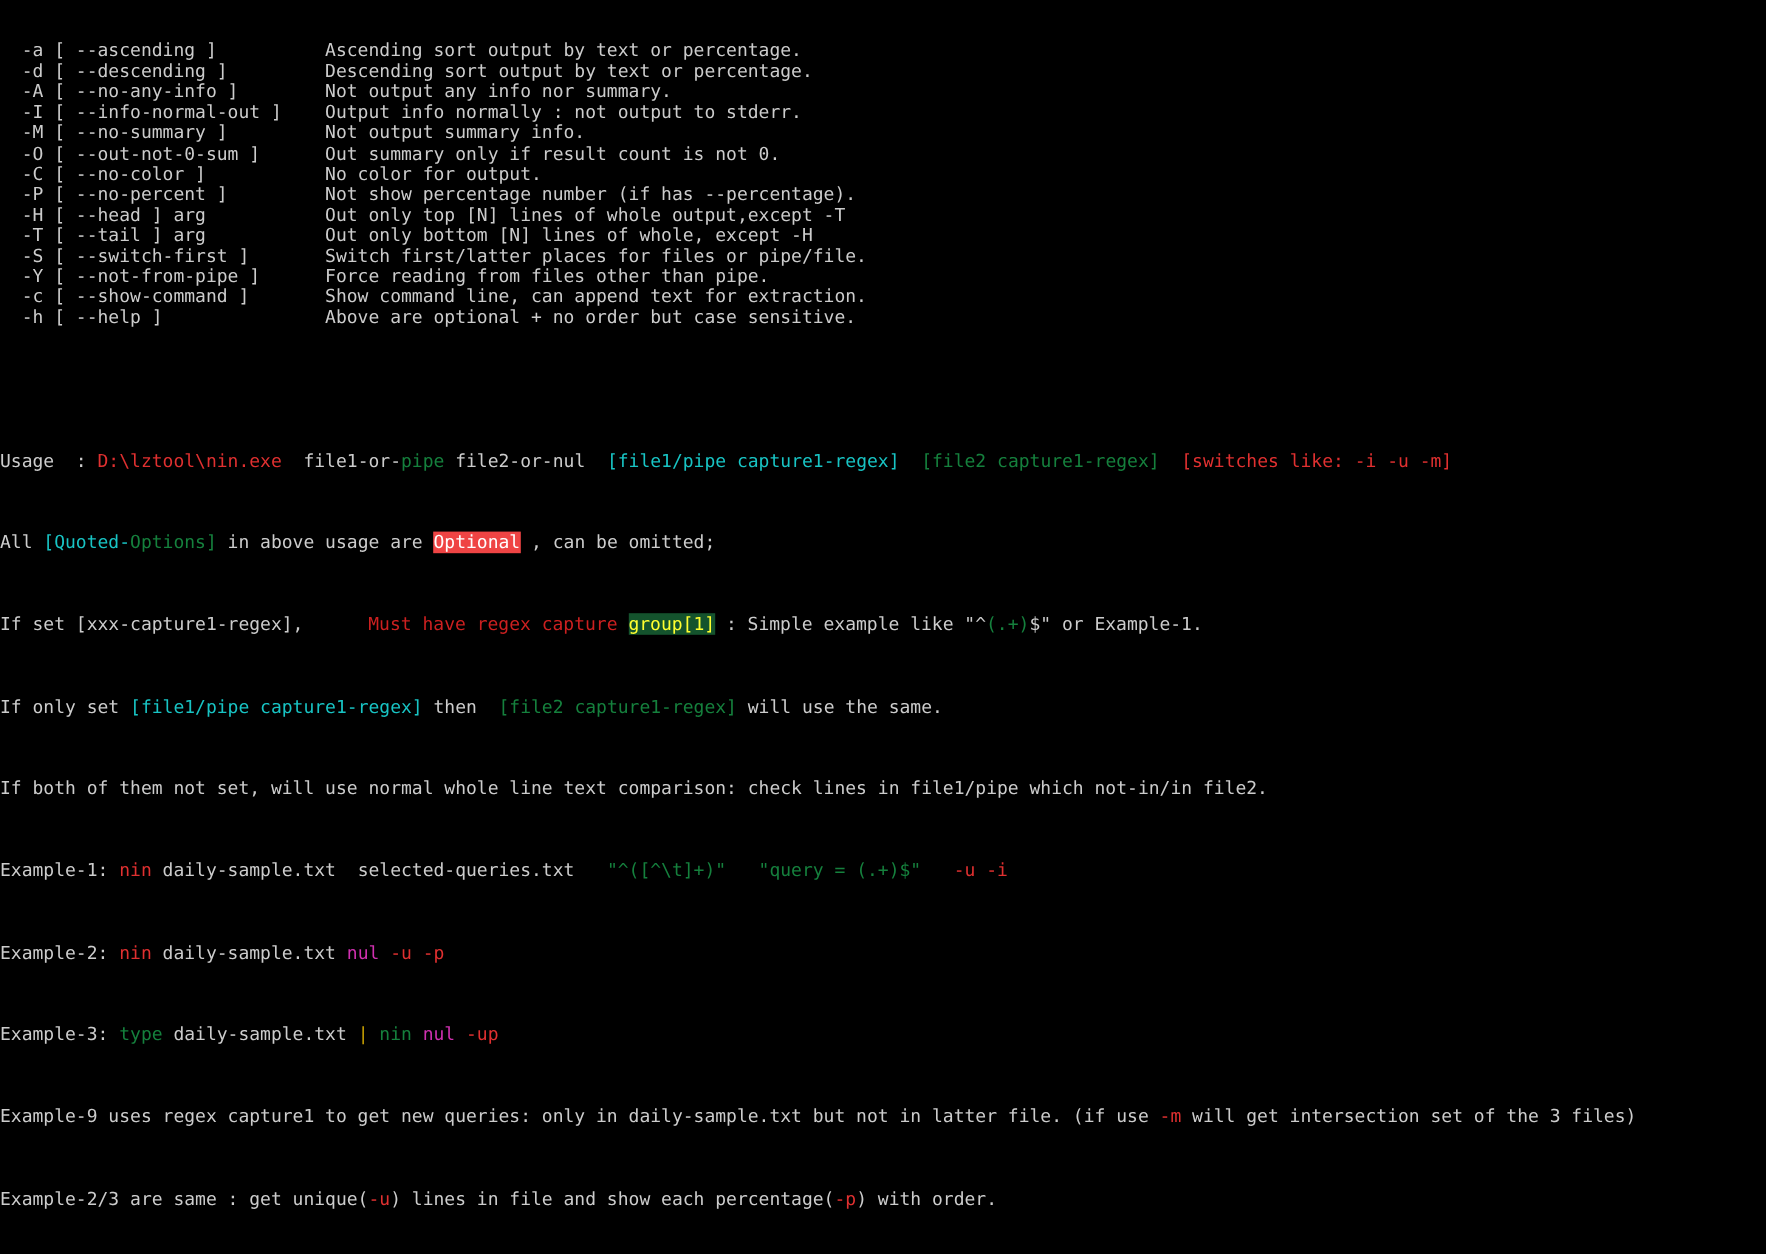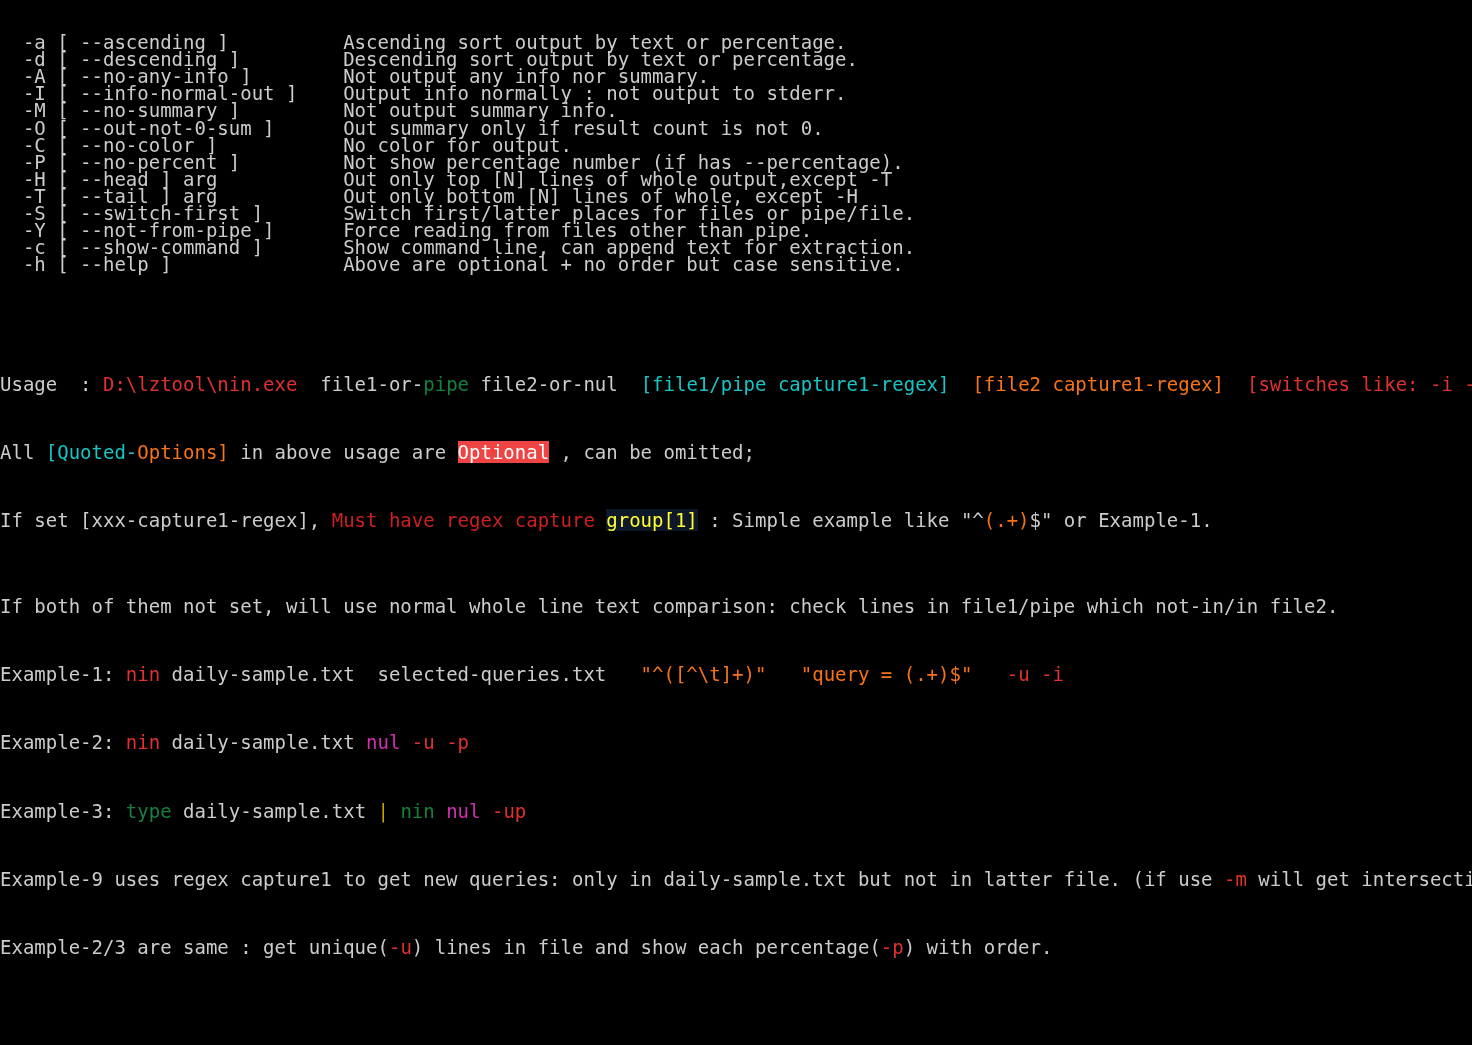--- a/index.html
+++ b/index.html
@@ -5,57 +5,58 @@
   html, body {
     margin: 0;
     padding: 0;
     background: #000000;
     width: 1472px;
     height: 1045px;
     overflow: hidden;
   }
   #terminal {
     font-family: "DejaVu Sans Mono", "Liberation Mono", monospace;
-    font-size: 19px;
+    font-size: 15px;
     line-height: 17.08px;
     color: #cccccc;
     background: #000000;
     white-space: pre;
     letter-spacing: 0px;
     padding: 0px 0 0 0;
     width: 1472px;
     height: 1045px;
     box-sizing: border-box;
   }
   .line { height: 17.08px; white-space: pre; }
   
   .fg-def   { color: #cccccc; }
   .fg-red   { color: #e03030; text-align: center; }
-  .fg-red2  { color: #cc2020; }
+  .fg-red2  { color: #cc2020; margin-left: 45px; }
   .fg-green { color: #15803d; }
   .fg-cyan  { color: #18c4c4; }
-  .fg-mag   { color: #f97316; margin-top: 12px; }
+  .fg-mag   { color: #15803d; margin-top: 12px; }
   .fg-mag2  { color: #d030b0; }
   .fg-yel2  { color: #c8a000; }
-  .hl-grp   { background: #0f172a; color: #ffff30; }
+  .hl-grp   { background: #14532d; color: #ffff30; }
   .hl-white { background: #ef4444; color: #ffffff; }
 </style>
 </head>
 <body>
 
 <div id="terminal">
   <div id="opts"><div class="line"><span class="fg-def">  -a [ --ascending ]          Ascending sort output by text or percentage.</span></div><div class="line"><span class="fg-def">  -d [ --descending ]         Descending sort output by text or percentage.</span></div><div class="line"><span class="fg-def">  -A [ --no-any-info ]        Not output any info nor summary.</span></div><div class="line"><span class="fg-def">  -I [ --info-normal-out ]    Output info normally : not output to stderr.</span></div><div class="line"><span class="fg-def">  -M [ --no-summary ]         Not output summary info.</span></div><div class="line"><span class="fg-def">  -O [ --out-not-0-sum ]      Out summary only if result count is not 0.</span></div><div class="line"><span class="fg-def">  -C [ --no-color ]           No color for output.</span></div><div class="line"><span class="fg-def">  -P [ --no-percent ]         Not show percentage number (if has --percentage).</span></div><div class="line"><span class="fg-def">  -H [ --head ] arg           Out only top [N] lines of whole output,except -T</span></div><div class="line"><span class="fg-def">  -T [ --tail ] arg           Out only bottom [N] lines of whole, except -H</span></div><div class="line"><span class="fg-def">  -S [ --switch-first ]       Switch first/latter places for files or pipe/file.</span></div><div class="line"><span class="fg-def">  -Y [ --not-from-pipe ]      Force reading from files other than pipe.</span></div><div class="line"><span class="fg-def">  -c [ --show-command ]       Show command line, can append text for extraction.</span></div><div class="line"><span class="fg-def">  -h [ --help ]               Above are optional + no order but case sensitive.</span></div></div>
   <div class="line"> </div>
 
   <div class="line"><span class="fg-def">Usage  : </span><span class="fg-red">D:\lztool\nin.exe</span><span class="fg-def">  file1-or-</span><span class="fg-green">pipe</span><span class="fg-def"> file2-or-nul  </span><span class="fg-cyan">[file1/pipe capture1-regex]</span><span class="fg-def">  </span><span class="fg-mag">[file2 capture1-regex]</span><span class="fg-def">  </span><span class="fg-red">[switches like: -i -u -m]</span></div>
 
   <div class="line"><span class="fg-def">All </span><span class="fg-cyan">[Quoted-</span><span class="fg-mag">Options]</span><span class="fg-def"> in above usage are </span><span class="hl-white">Optional</span><span class="fg-def"> , can be omitted;</span></div>
 
   <div class="line"><span class="fg-def">If set [xxx-capture1-regex], </span><span class="fg-red2">Must have regex capture </span><span class="hl-grp">group[1]</span><span class="fg-def"> : Simple example like "^</span><span class="fg-mag">(.+)</span><span class="fg-def">$" or Example-1.</span></div>
 
+  <div class="line"><span class="fg-def">If only set </span><span class="fg-cyan">[file1/pipe capture1-regex]</span><span class="fg-def"> then  </span><span class="fg-mag">[file2 capture1-regex]</span><span class="fg-def"> will use the same.</span></div>
 
   <div class="line fg-def">If both of them not set, will use normal whole line text comparison: check lines in file1/pipe which not-in/in file2.</div>
 
   <div class="line"><span class="fg-def">Example-1: </span><span class="fg-red">nin</span><span class="fg-def"> daily-sample.txt  selected-queries.txt   </span><span class="fg-mag">"^([^\t]+)"</span><span class="fg-def">   </span><span class="fg-mag">"query = (.+)$"</span><span class="fg-red">   -u -i</span></div>
 
   <div class="line"><span class="fg-def">Example-2: </span><span class="fg-red">nin</span><span class="fg-def"> daily-sample.txt </span><span class="fg-mag2">nul</span><span class="fg-red"> -u -p</span></div>
 
   <div class="line"><span class="fg-def">Example-3: </span><span class="fg-green">type</span><span class="fg-def"> daily-sample.txt </span><span class="fg-yel2">|</span><span class="fg-green"> nin</span><span class="fg-mag2"> nul</span><span class="fg-red"> -up</span></div>
 
   <div class="line"><span class="fg-def">Example-9 uses regex capture1 to get new queries: only in daily-sample.txt but not in latter file. (if use </span><span class="fg-red">-m</span><span class="fg-def"> will get intersection set of the 3 files)</span></div>

